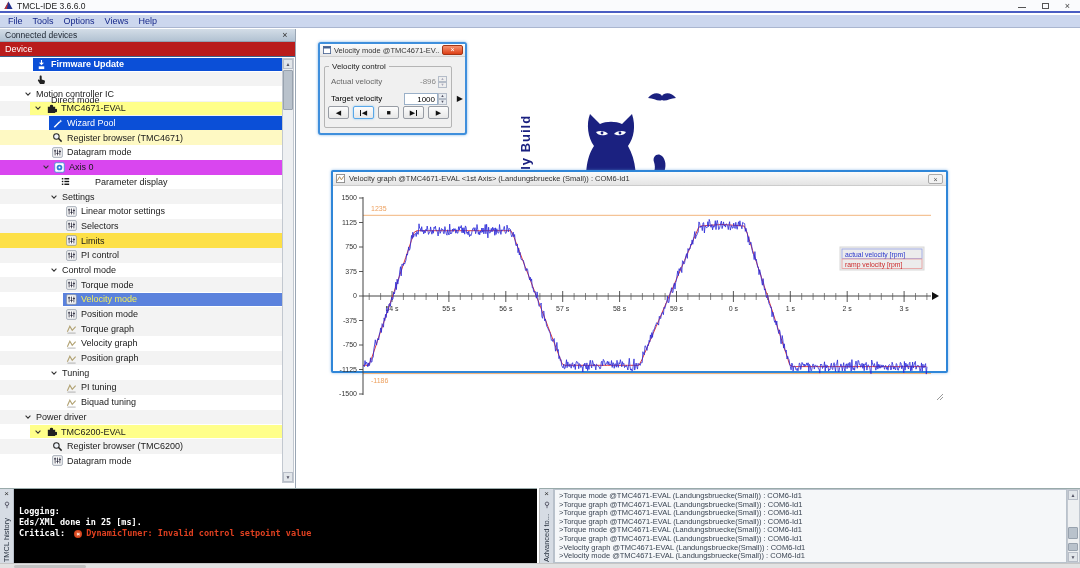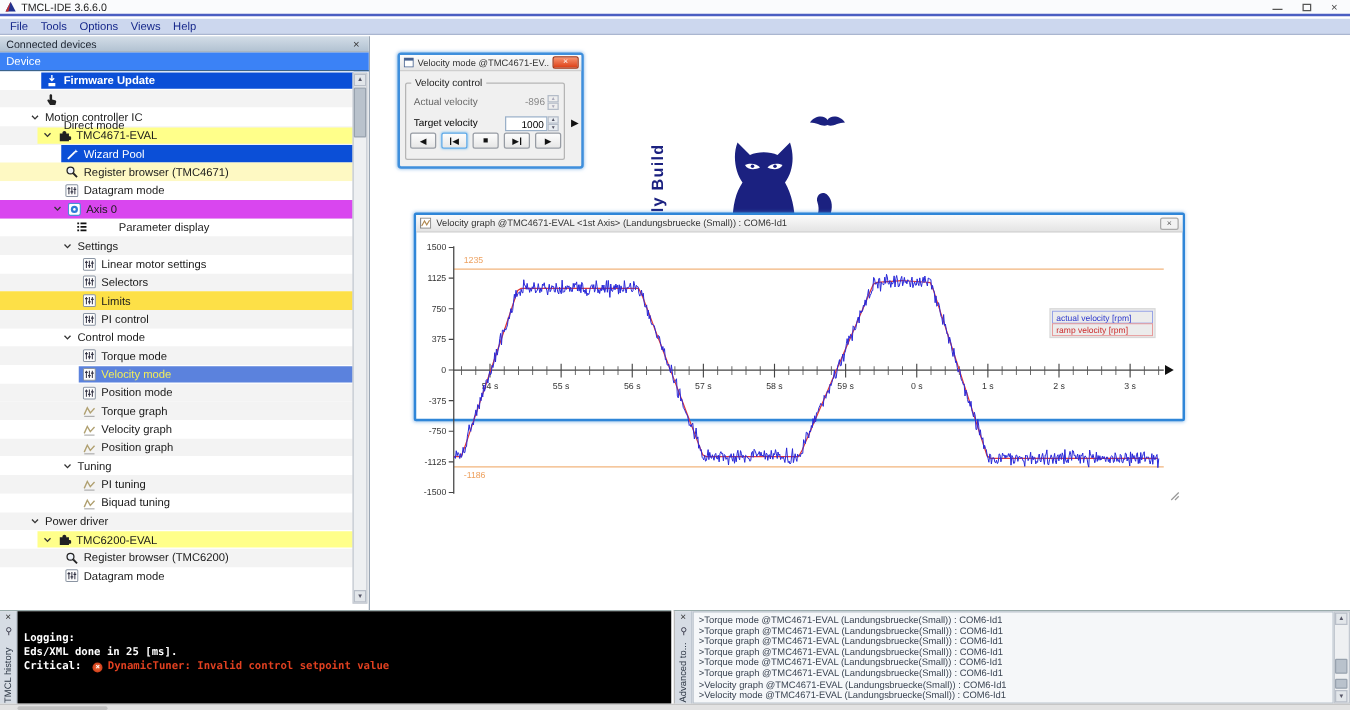--- a/index.html
+++ b/index.html
@@ -20,21 +20,21 @@
   .menubar { position:absolute; left:0; top:15px; width:1080px; height:13px; background:#ccd7ee;
              display:flex; align-items:center; padding-left:3px; border-bottom:1px solid #aab6d0; }
   .menu-item { font-size:9px; color:#15278a; padding:0 5px; }
 
   
   .devpanel { position:absolute; left:0; top:29px; width:296px; height:459px; background:#fff; border-right:1px solid #9aa6b4; }
   .devpanel-header { height:13px; background:linear-gradient(#d3dde7,#b2c2d2); border-bottom:1px solid #93a2b2;
                      display:flex; align-items:center; padding:0 5px; }
   .devpanel-header .ph-label { font-size:8.5px; color:#1c2430; flex:1; }
   .devpanel-header .ph-close { font-size:9px; color:#333; width:10px; text-align:center; }
-  .device-colhdr { height:15px; background:#3b82f6; color:#fff; font-size:9px; display:flex; align-items:center;
+  .device-colhdr { height:15px; background:#b91c1c; color:#fff; font-size:9px; display:flex; align-items:center;
                    padding-left:5px; border-bottom:1px solid #3c638a; }
   .tree { position:absolute; left:0; top:28px; width:283px; height:426px; overflow:hidden; }
   .trow { position:relative; height:14.69px; display:flex; align-items:center; font-size:9px; color:#1a1a1a; }
   .trow .hl { position:absolute; top:0.5px; bottom:0.5px; right:0; z-index:0; }
   .trow .cell { position:relative; z-index:1; display:flex; align-items:center; gap:4px; }
   .tic { width:11px; height:11px; display:inline-block; flex:none; }
   .chev { width:8px; height:8px; flex:none; }
   .vscroll { position:absolute; right:1px; top:29px; width:12px; height:425px; background:#eef0f2; border:1px solid #c2c8d0; }
   .sb-btn { position:absolute; left:0; width:10px; height:10px; background:#e2e6ea; border:1px solid #b8bec8;
             font-size:5px; color:#556; text-align:center; line-height:9px; }
@@ -67,21 +67,21 @@
   .spin span { flex:1; background:#e8ecf1; border:1px solid #b4bcc8; font-size:4px; line-height:4px; text-align:center; color:#556; }
   .spin.dis span { color:#aab; background:#eee; }
   .vd-buttons { position:absolute; left:8px; top:62px; display:flex; gap:4px; }
   .tbtn { width:21px; height:13px; background:linear-gradient(#fdfdfd,#e7e7e7); border:1px solid #979ca4; border-radius:2px;
           display:flex; align-items:center; justify-content:center; font-size:7px; color:#111; gap:0.5px; }
   .tbtn.focused { border:1px solid #59a7e8; box-shadow:0 0 2px #7fc0f0; }
   .tbtn .bar { width:1.5px; height:6px; background:#111; }
   .vd-expand { position:absolute; right:2px; top:50px; font-size:8px; color:#111; }
 
   
-  .gwin { position:absolute; left:331px; top:170px; width:617px; height:167px; z-index:2; background:#fff;
+  .gwin { position:absolute; left:331px; top:170px; width:617px; height:203px; z-index:2; background:#fff;
           border:2px solid #2f86d8; border-radius:2px; box-shadow:0 0 3px rgba(80,150,220,.6); }
   .gw-title { height:14px; display:flex; align-items:center; gap:4px; padding:0 3px;
               background:linear-gradient(#fbfbfb,#e4e4e4); border-bottom:1px solid #cccccc; }
   .gw-icon { width:9px; height:9px; flex:none; }
   .gw-text { font-size:7.5px; color:#333; flex:1; white-space:nowrap; overflow:hidden; }
   .gw-close { width:15px; height:10px; flex:none; border:1px solid #aaa; border-radius:2px; background:#f2f2f2;
               font-size:7px; color:#555; text-align:center; line-height:9px; }
   .gw-plot { position:absolute; left:0; top:14px; }
 
   

